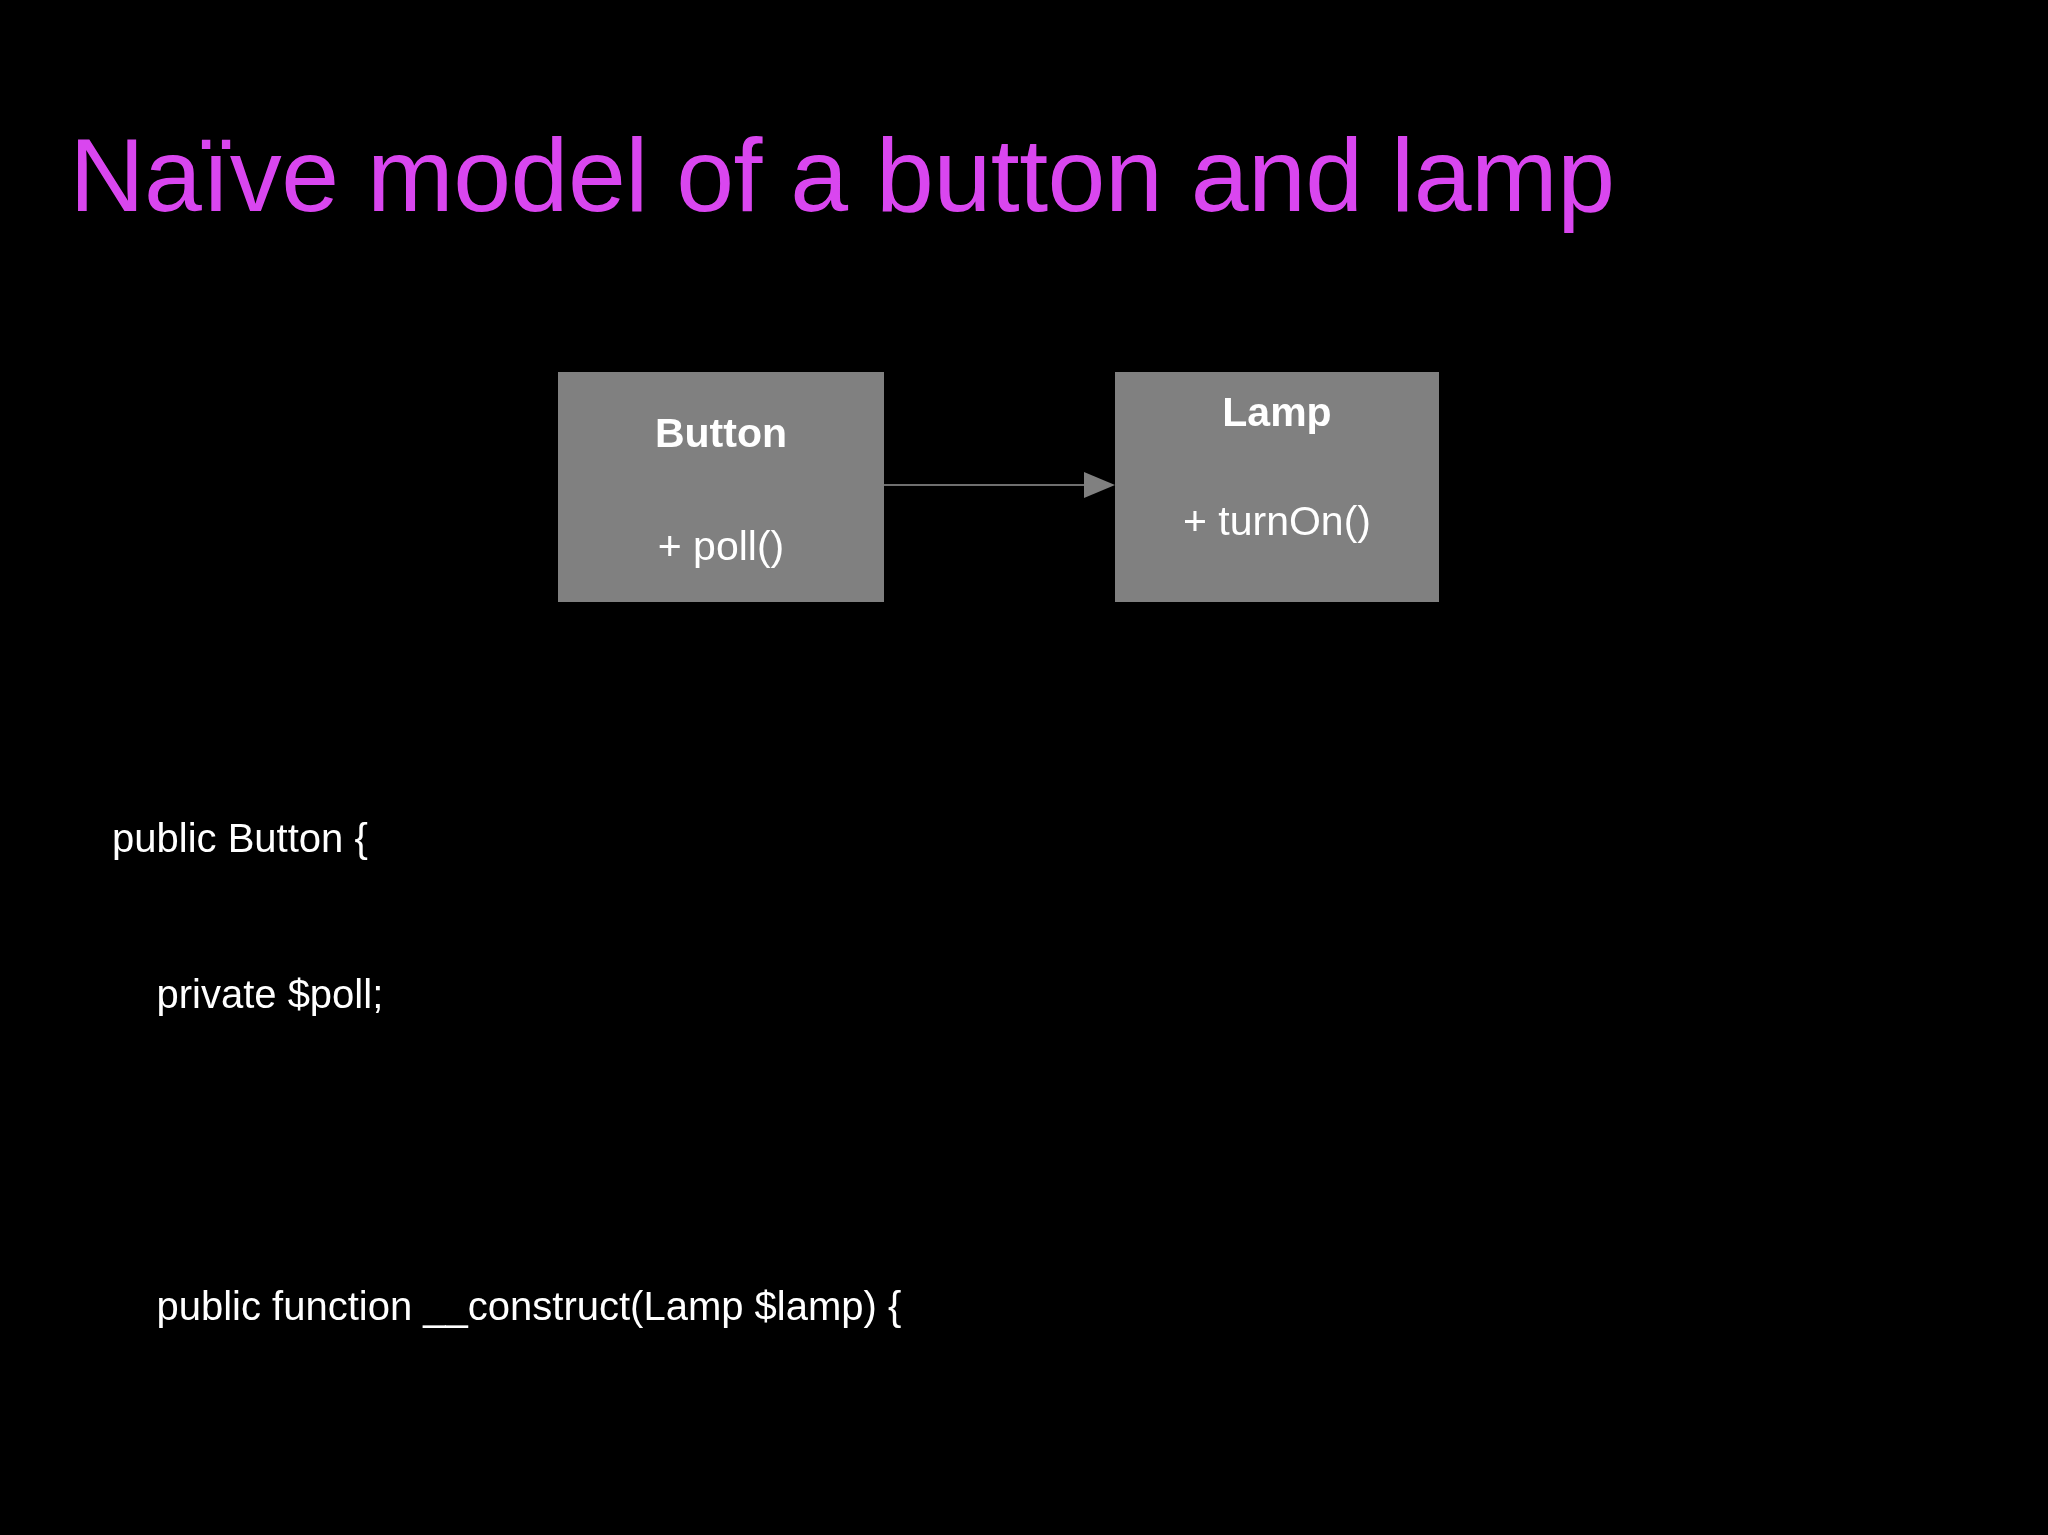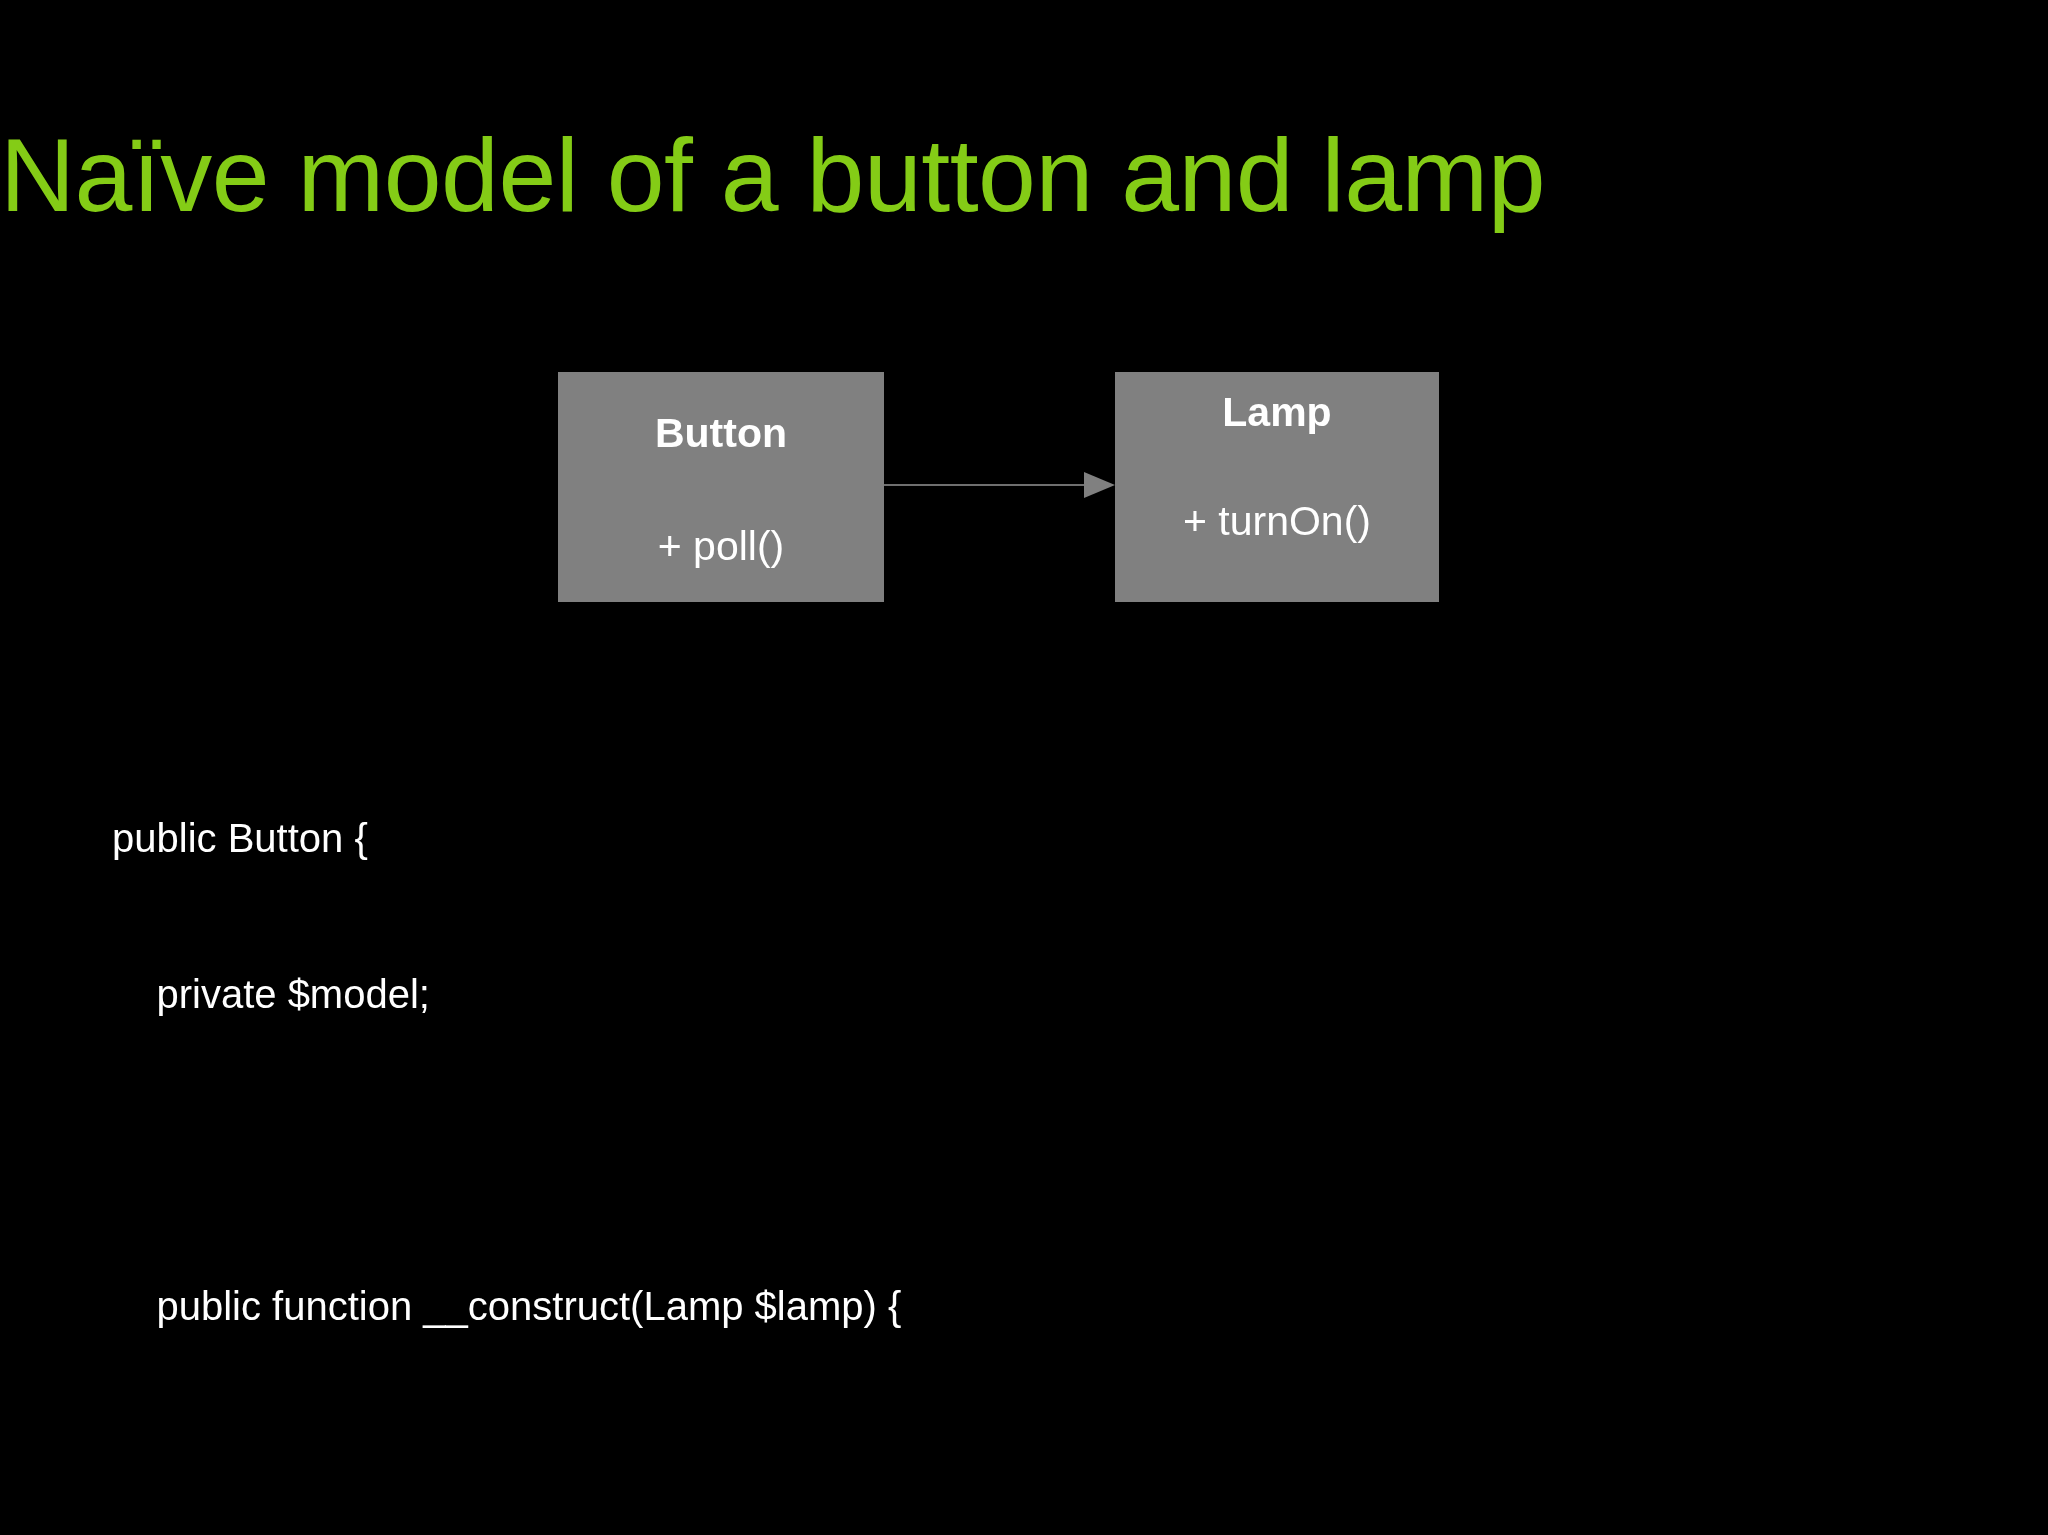--- a/index.html
+++ b/index.html
@@ -21,21 +21,22 @@
     inset: 0;
     background: #000000;
   }
 
   
   .slide-title {
     position: absolute;
     left: 0;
     top: 118px;
     width: 1684px;
-    color: #84cc16;
+    text-align: center;
+    color: #d946ef;
     font-size: 104px;
     font-weight: 400;
     line-height: 1.1;
     letter-spacing: -0.5px;
     white-space: nowrap;
   }
 
   
   .diagram {
     position: absolute;
@@ -149,21 +150,21 @@
       <div class="box-title">Lamp</div>
       <div class="box-methods">
         <span class="m-line">+ turnOn()</span>
       </div>
     </div>
 
   </div>
 
   <div class="code-block">
     <span class="code-line">public Button {</span>
-    <span class="code-line">    private $model;</span>
+    <span class="code-line">    private $poll;</span>
     <span class="code-line"></span>
     <span class="code-line">    public function __construct(Lamp $lamp) {</span>
     
     
     
     
     
     
     
     

